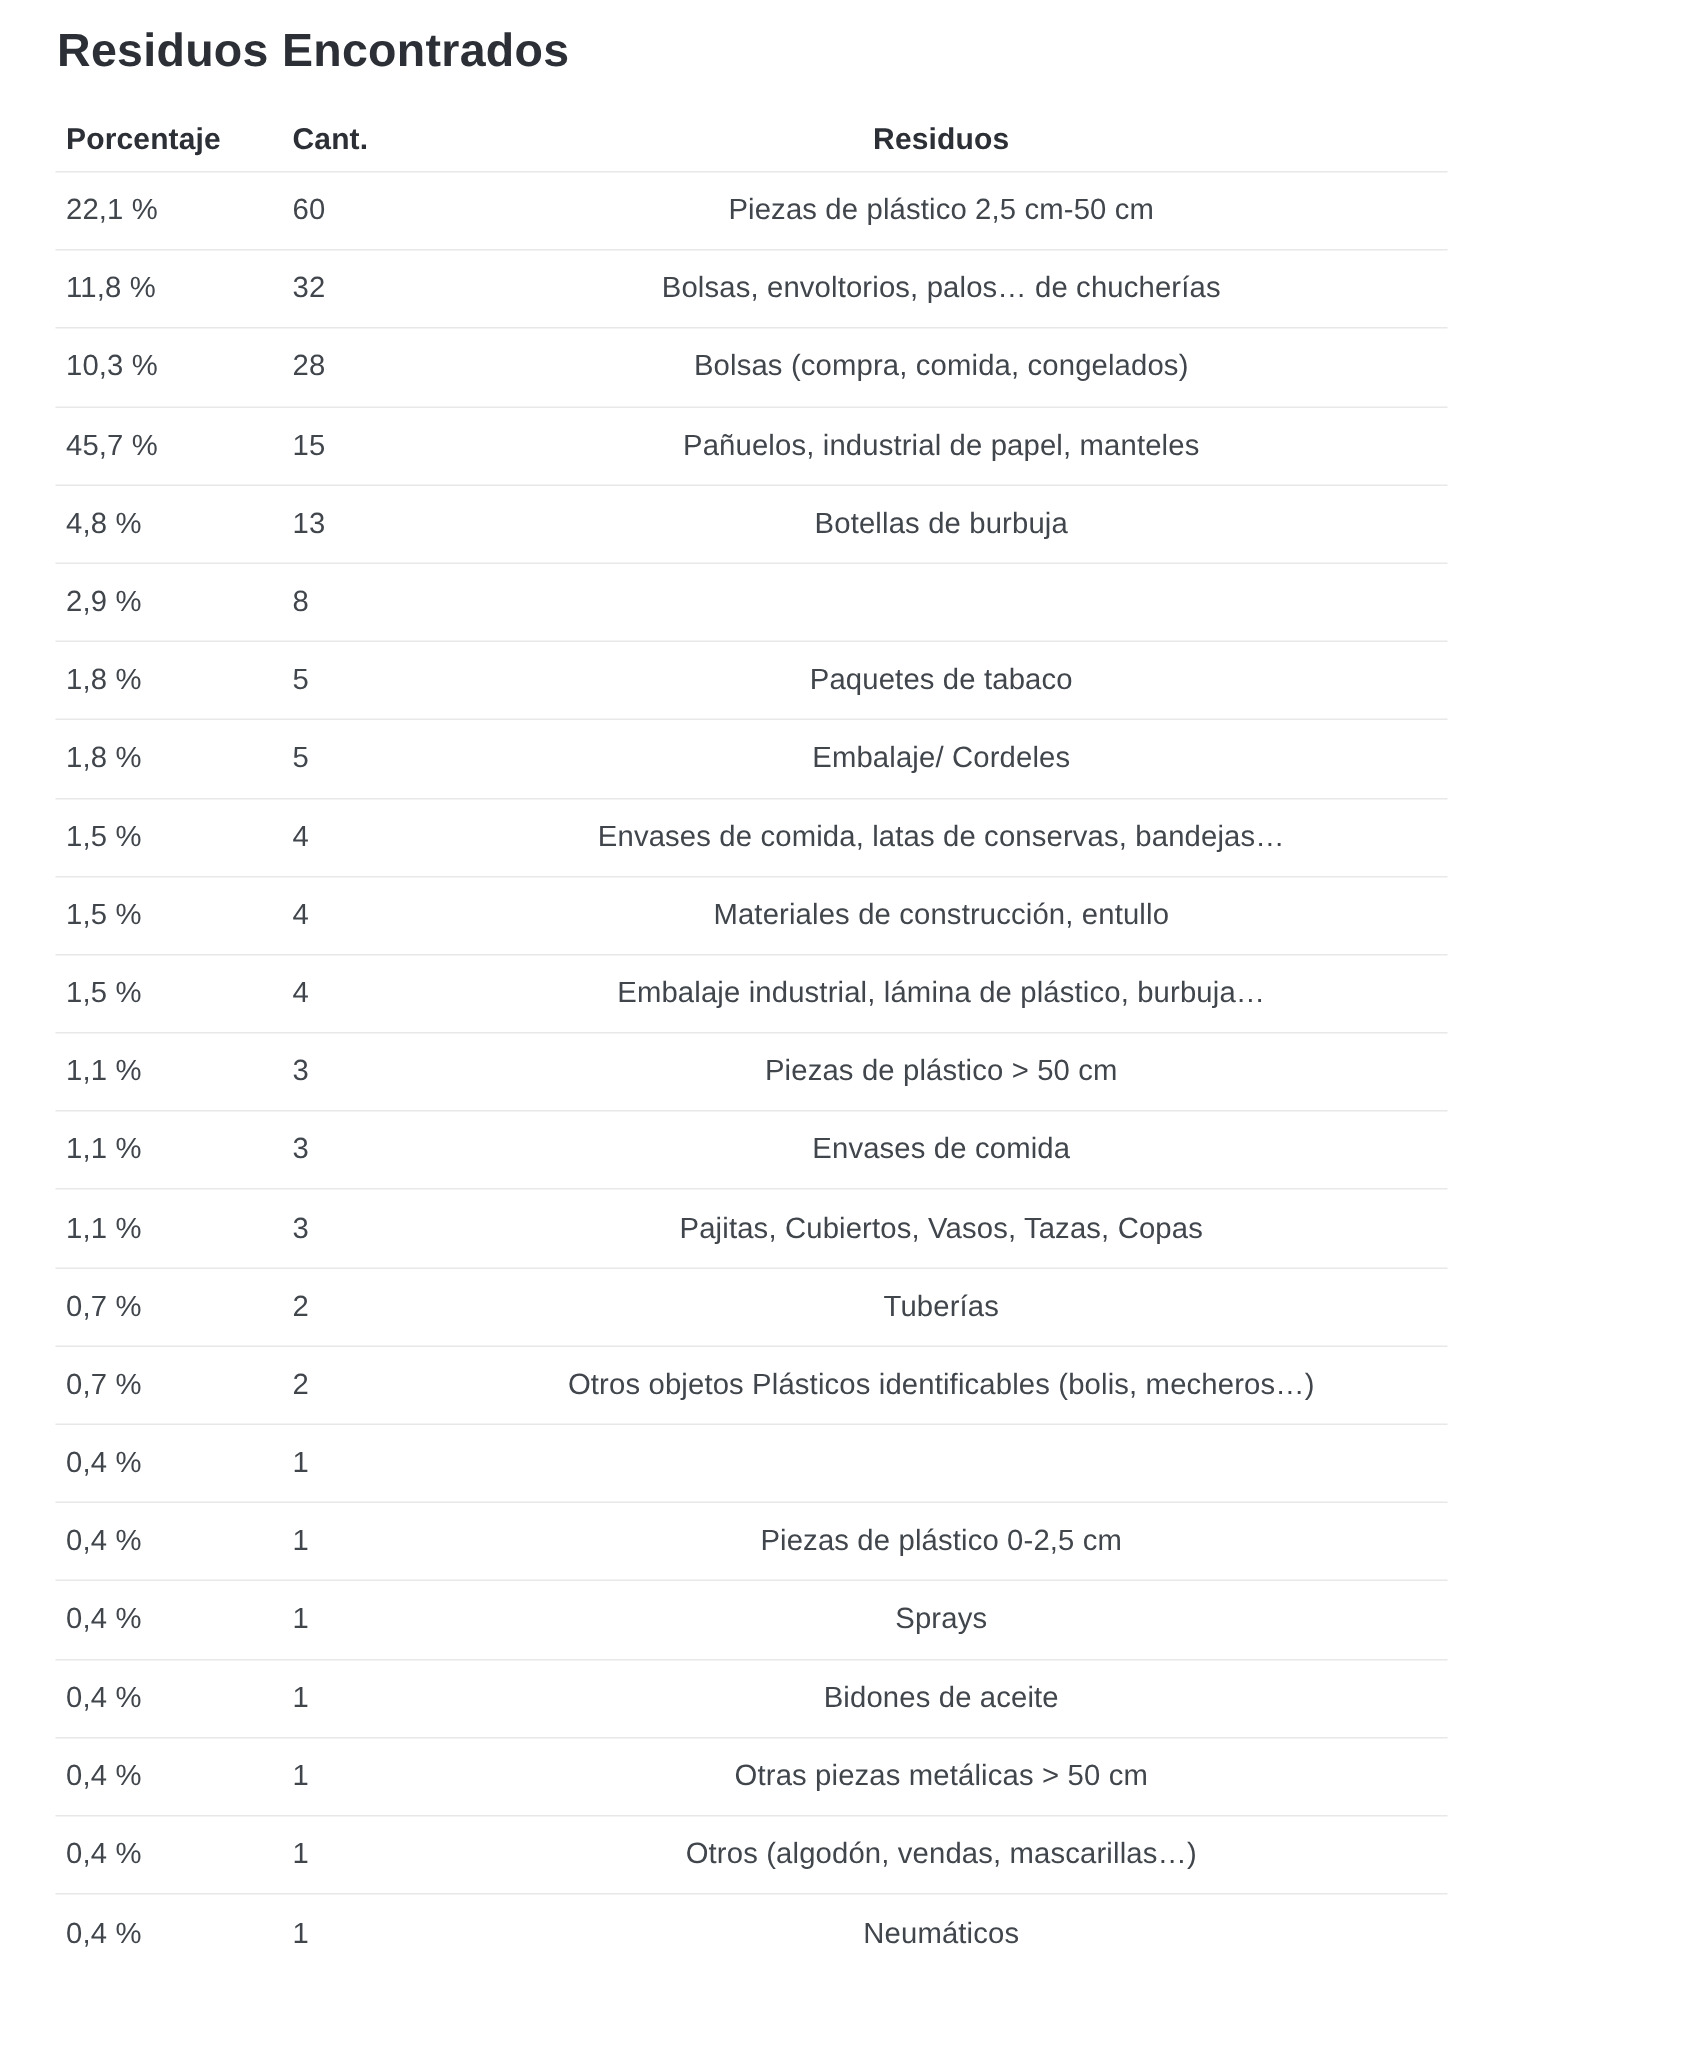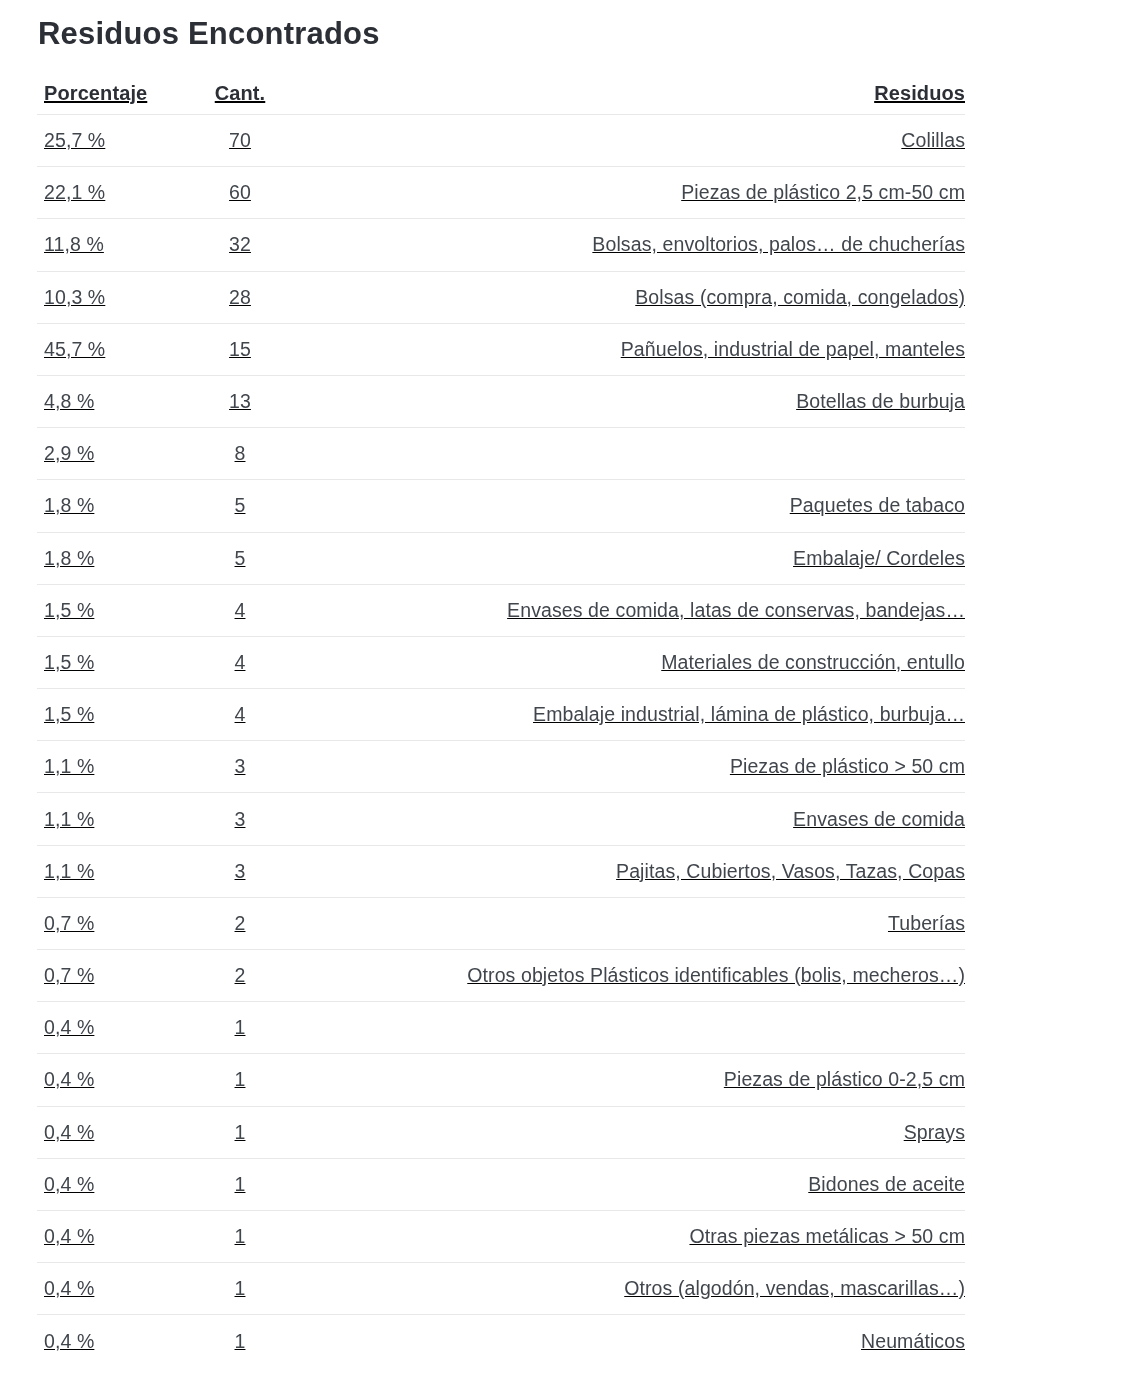--- a/index.html
+++ b/index.html
@@ -22,21 +22,20 @@
     padding-left: 1px;
   }
   .table {
     margin-top: 26px;
     width: 100%;
   }
   .thead, .row {
     display: grid;
     grid-template-columns: 158px 90px 1fr;
     align-items: center;
-    text-decoration: underline;
   }
   .thead {
     height: 37px;
     border-bottom: 1px solid #e7e8ea;
     padding-bottom: 6px;
   }
   .thead .col {
     font-size: 20px;
     font-weight: 700;
     color: #2c3036;
@@ -49,41 +48,36 @@
   .row:last-child { border-bottom: none; }
   .cell {
     font-size: 19.5px;
     font-weight: 400;
     color: #41464d;
     letter-spacing: 0.1px;
     white-space: nowrap;
     overflow: hidden;
   }
   .pct  { padding-left: 7px; text-align: left; }
-  .cant { text-align: center; }
-  .res  { padding-left: 5px; text-align: right; }
+  .cant { text-align: left; }
+  .res  { padding-left: 5px; text-align: center; }
 </style>
 </head>
 <body>
 
 <div class="page">
   <h1 class="page-title">Residuos Encontrados</h1>
 
   <div class="table">
     <div class="thead">
       <span class="col pct">Porcentaje</span>
       <span class="col cant">Cant.</span>
       <span class="col res">Residuos</span>
     </div>
     <div class="tbody" id="table-body">
-    <div class="row">
-      <span class="cell pct">25,7 %</span>
-      <span class="cell cant">70</span>
-      <span class="cell res">Colillas</span>
-    </div>
 
     <div class="row">
       <span class="cell pct">22,1 %</span>
       <span class="cell cant">60</span>
       <span class="cell res">Piezas de plástico 2,5 cm-50 cm</span>
     </div>
 
     <div class="row">
       <span class="cell pct">11,8 %</span>
       <span class="cell cant">32</span>

